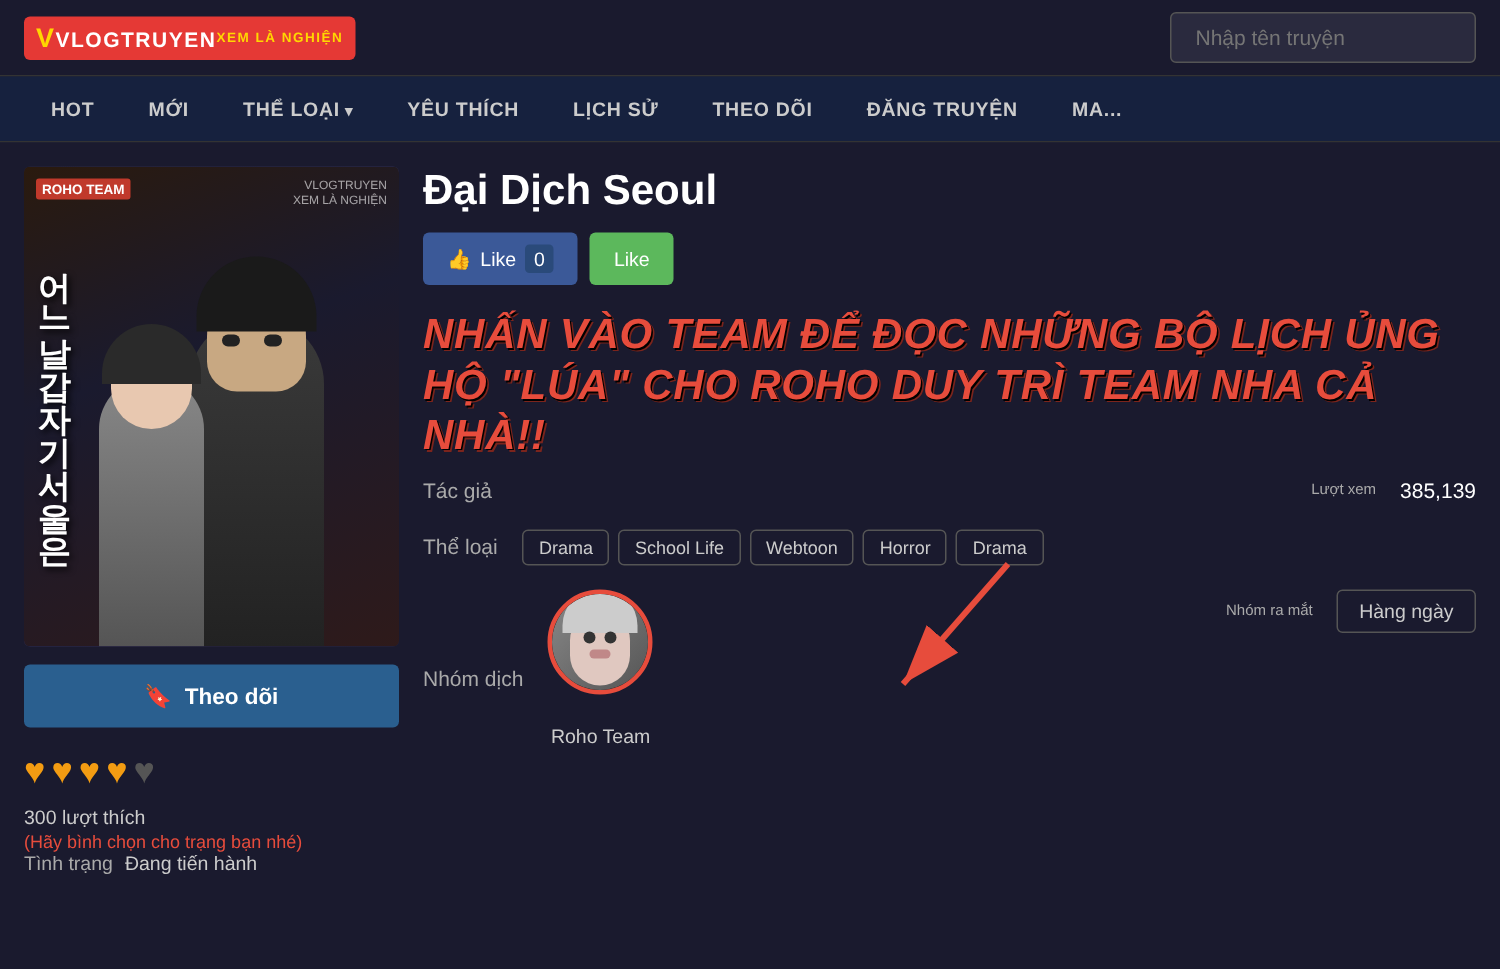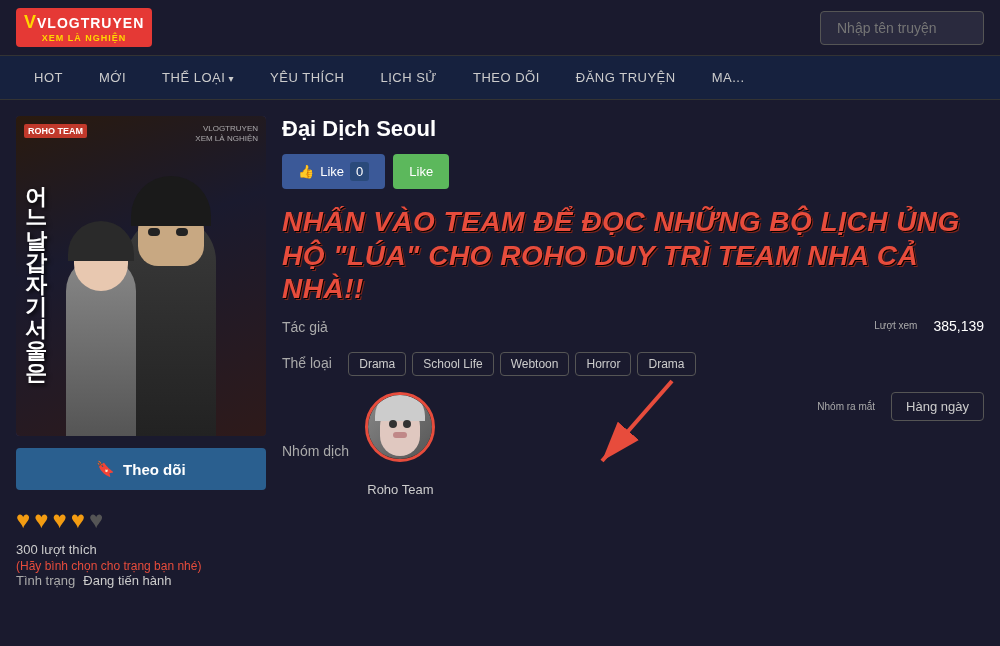--- a/index.html
+++ b/index.html
@@ -23,21 +23,20 @@
     }
     .logo-area {
       display: flex;
       align-items: center;
     }
     .logo-box {
       background: #e53935;
       padding: 4px 8px;
       border-radius: 4px;
       display: flex;
-      flex-direction: column;
       align-items: center;
     }
     .logo-top {
       font-size: 18px;
       font-weight: 900;
       color: #fff;
       letter-spacing: 1px;
     }
     .logo-top span.v-letter {
       color: #ffd700;
@@ -48,36 +47,36 @@
       letter-spacing: 1px;
       font-weight: bold;
     }
     .search-input {
       background: #2a2a3e;
       border: 1px solid #555;
       color: #aaa;
       padding: 8px 16px;
       border-radius: 4px;
       font-size: 14px;
-      width: 164px;
+      width: 204px;
     }
 
     
     .nav {
       background: #16213e;
       display: flex;
       align-items: center;
       padding: 0 16px;
       border-bottom: 1px solid #333;
     }
     .nav-item {
       color: #ccc;
       padding: 14px 18px;
       font-size: 13px;
-      font-weight: normal;
+      font-weight: bold;
       cursor: pointer;
       text-transform: uppercase;
       letter-spacing: 0.5px;
       white-space: nowrap;
     }
     .nav-item.has-arrow::after {
       content: ' ▾';
       font-size: 10px;
     }
 
@@ -186,21 +185,21 @@
     }
     .status-label { color: #aaa; }
     .status-value { color: #ccc; }
 
     
     .right-col {
       flex: 1;
       position: relative;
     }
     .manga-title {
-      font-size: 22px;
+      font-size: 28px;
       font-weight: bold;
       color: #fff;
       margin-bottom: 12px;
     }
 
     .action-btns {
       display: flex;
       gap: 8px;
       margin-bottom: 16px;
     }

